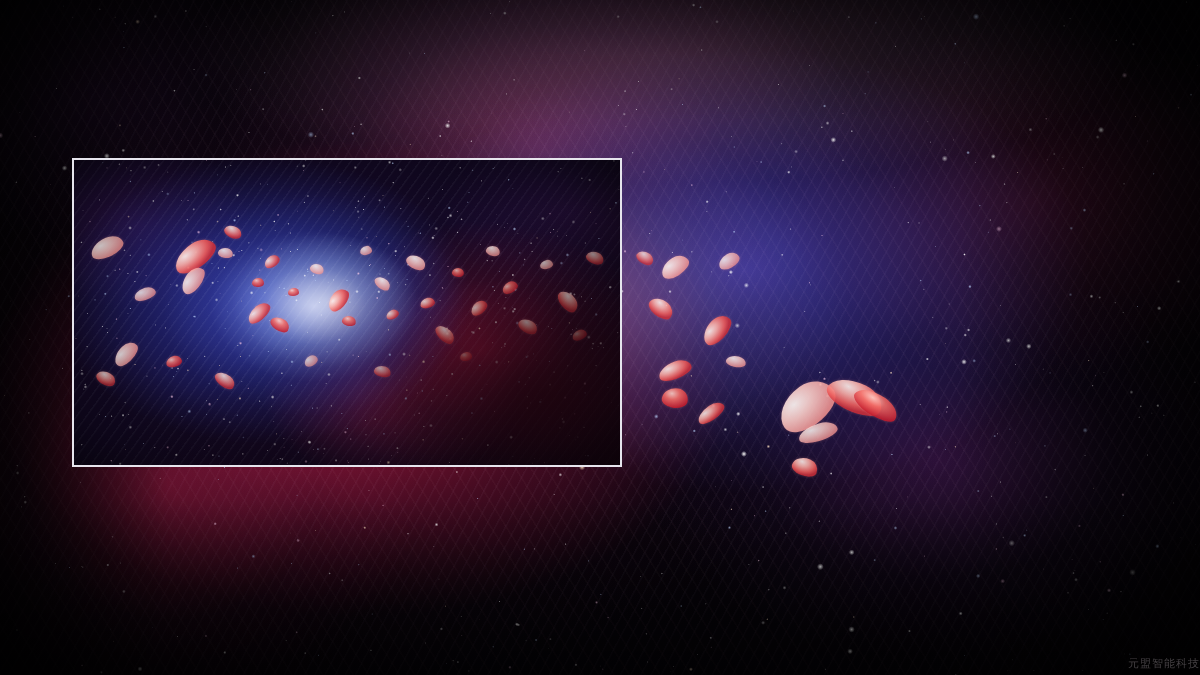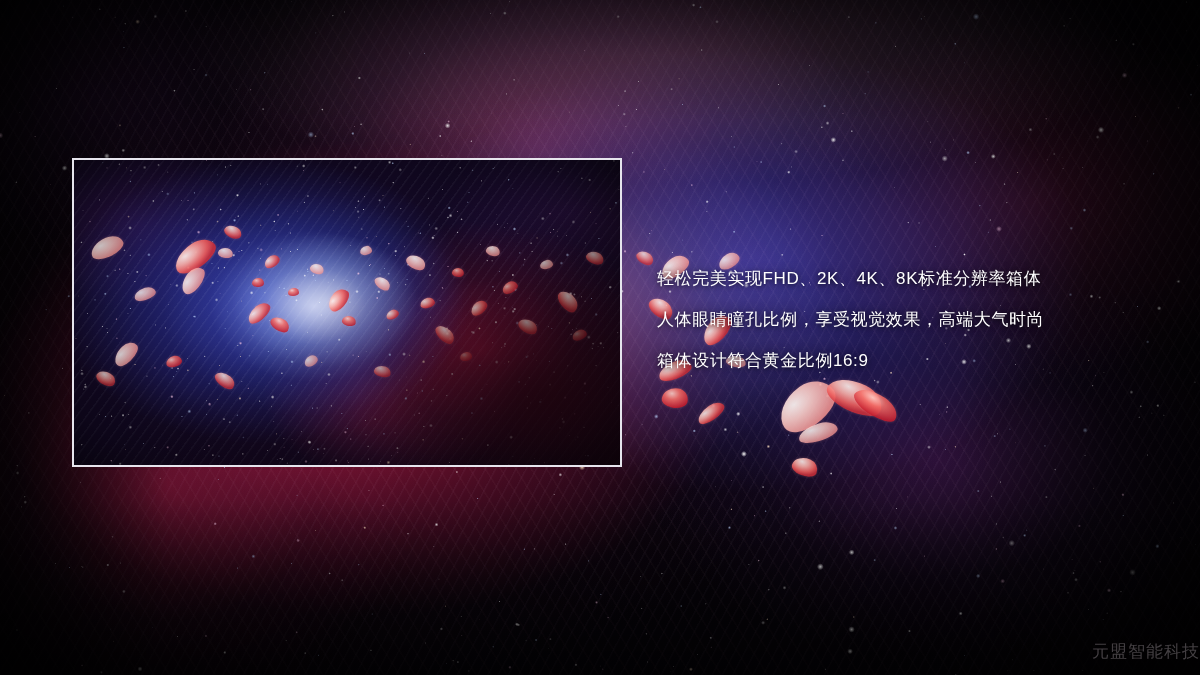--- a/index.html
+++ b/index.html
@@ -165,22 +165,22 @@
     line-height: 41px;
     color: #ffffff;
     letter-spacing: 0.6px;
     white-space: nowrap;
     text-shadow: 0 1px 4px rgba(0,0,0,0.62), 0 0 12px rgba(0,0,0,0.45);
   }
 
   #watermark {
     position: absolute;
     right: 0px;
-    bottom: 12px;
-    font-size: 17px;
+    bottom: 4px;
+    font-size: 11px;
     letter-spacing: 1px;
     color: rgba(128, 120, 126, 0.52);
     white-space: nowrap;
   }
 </style>
 </head>
 <body>
 
 <div id="slide">
 
@@ -252,21 +252,16 @@
           <div class="petal" style="left: 140px; top: 214px; width: 22px; height: 13px; opacity: 0.84; transform: rotate(38deg);"></div>
           <div class="petal pale" style="left: 230px; top: 196px; width: 14px; height: 10px; opacity: 0.8; transform: rotate(-28deg);"></div>
           <div class="petal" style="left: 300px; top: 206px; width: 17px; height: 11px; opacity: 0.8; transform: rotate(16deg);"></div>
           <div class="petal deep" style="left: 386px; top: 192px; width: 12px; height: 9px; opacity: 0.76; transform: rotate(-6deg);"></div>
         </div>
       <div class="frame-dark"></div>
     </div>
   </div>
 
 
-  <div id="body-copy">
-    <div class="body-line">轻松完美实现FHD、2K、4K、8K标准分辨率箱体</div>
-    <div class="body-line">人体眼睛瞳孔比例，享受视觉效果，高端大气时尚</div>
-    <div class="body-line">箱体设计符合黄金比例16:9</div>
-  </div>
 
   <div id="watermark">元盟智能科技</div>
 
 </div>
 
 </body></html>

